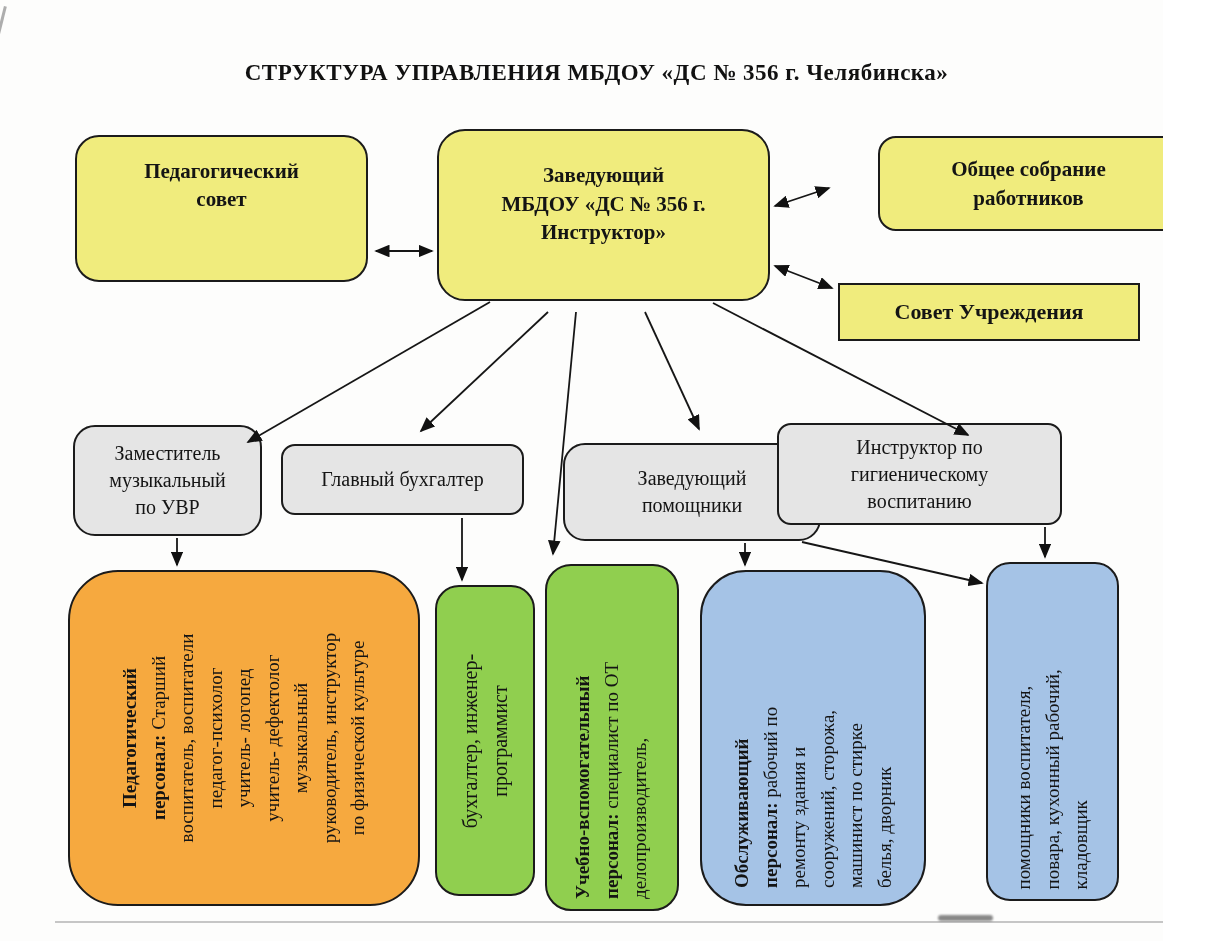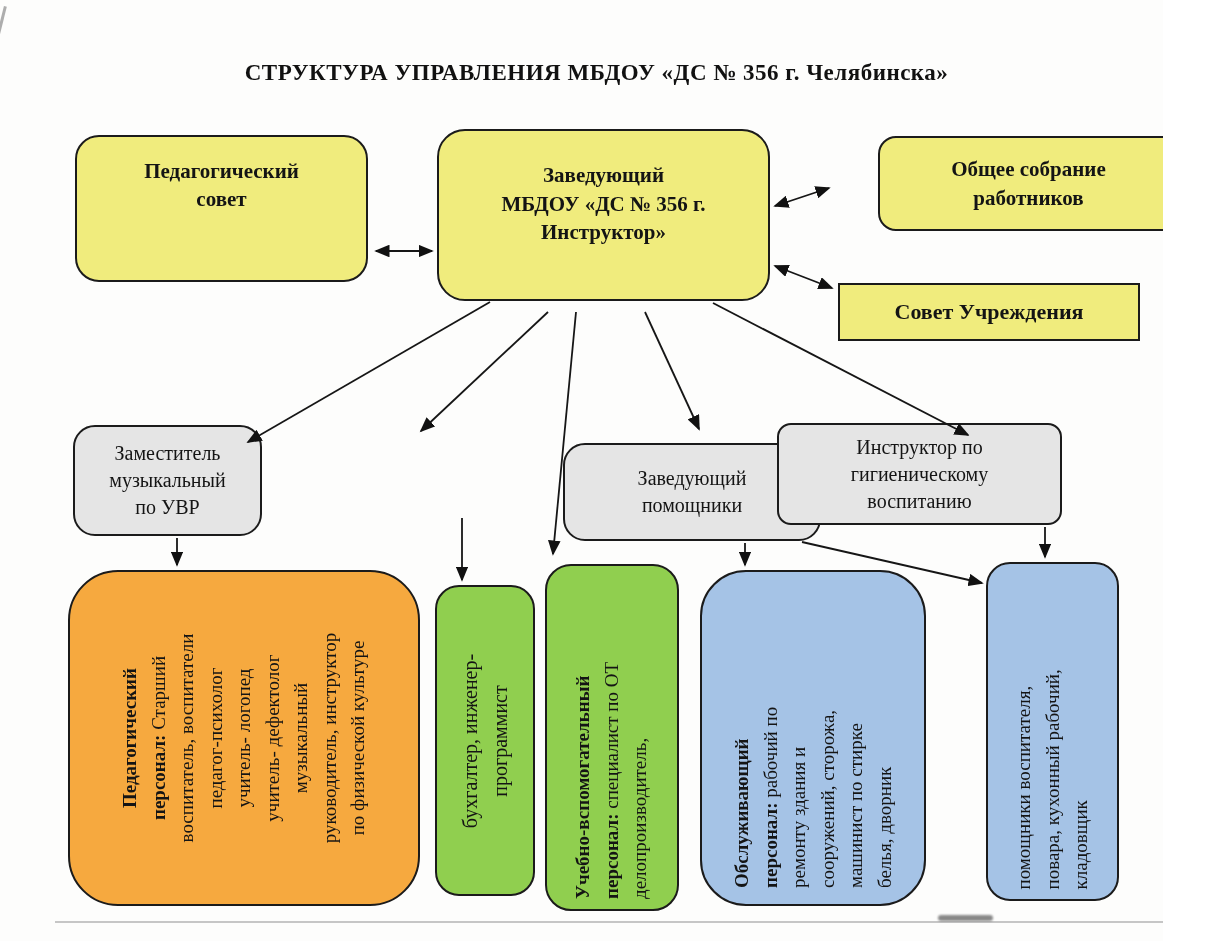--- a/index.html
+++ b/index.html
@@ -85,20 +85,23 @@
   <div class="node yellow" style="left:838px;top:259px;width:302px;height:58px;border-radius:0;font-size:22px;font-weight:bold;margin-top:24px;">
     <span class="vline">Совет Учреждения</span>
   </div>
 
   <div class="node lblue" style="left:73px;top:425px;width:189px;height:111px;border-radius:22px;font-size:20px;">
     <span class="vline">Заместитель</span>
     <span class="vline">музыкальный</span>
     <span class="vline">по УВР</span>
   </div>
 
+  <div class="node lblue" style="left:281px;top:444px;width:243px;height:71px;border-radius:14px;font-size:20px;">
+    <span class="vline">Главный бухгалтер</span>
+  </div>
 
   <div class="node lblue" style="left:563px;top:443px;width:258px;height:98px;border-radius:22px;font-size:20px;">
     <span class="vline">Заведующий</span>
     <span class="vline">помощники</span>
   </div>
 
   <div class="node lblue" style="left:777px;top:423px;width:285px;height:102px;border-radius:14px;font-size:20px;">
     <span class="vline">Инструктор по</span>
     <span class="vline">гигиеническому</span>
     <span class="vline">воспитанию</span>

